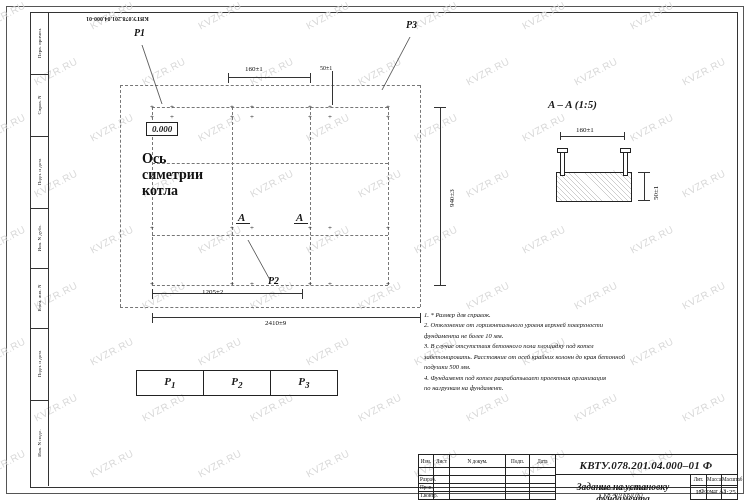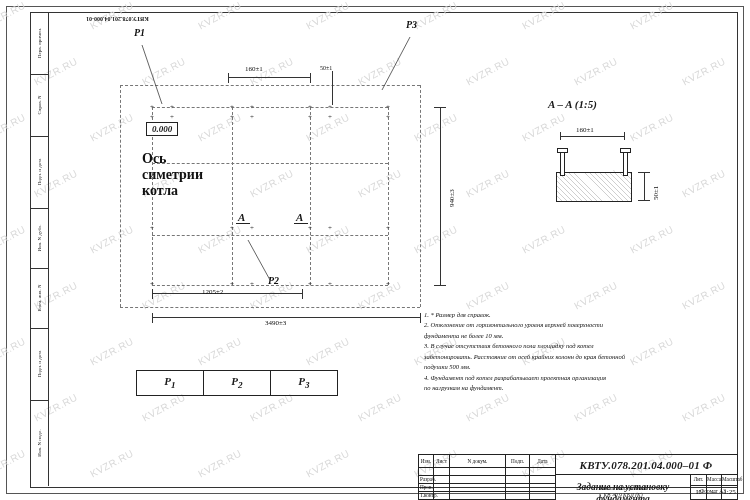--- a/index.html
+++ b/index.html
@@ -312,21 +312,21 @@
     <span class="dim" style="left:328px;top:122px;transform:rotate(-90deg);transform-origin:0 0">940±3</span>
 
     <div class="solid-h" style="left:32px;top:208px;width:150px"></div>
     <div class="solid-v" style="left:32px;top:204px;height:10px"></div>
     <div class="solid-v" style="left:182px;top:204px;height:10px"></div>
     <span class="dim" style="left:82px;top:203px">1205±2</span>
 
     <div class="solid-h" style="left:32px;top:232px;width:268px"></div>
     <div class="solid-v" style="left:32px;top:228px;height:10px"></div>
     <div class="solid-v" style="left:300px;top:228px;height:10px"></div>
-    <span class="dim" style="left:145px;top:234px">3490±3</span>
+    <span class="dim" style="left:145px;top:234px">2410±9</span>
   </div>
 
   <div>
     <span class="sec-title" style="left:548px;top:98px">A – A (1:5)</span>
 
     <div class="sec-body" style="left:556px;top:172px;width:74px;height:28px"></div>
     <div class="stud" style="left:560px;top:148px;width:3px;height:26px"></div>
     <div class="stud" style="left:623px;top:148px;width:3px;height:26px"></div>
     <div style="position:absolute;left:557px;top:148px;width:9px;height:3px;border:1px solid #222;background:#fff"></div>
     <div style="position:absolute;left:620px;top:148px;width:9px;height:3px;border:1px solid #222;background:#fff"></div>

